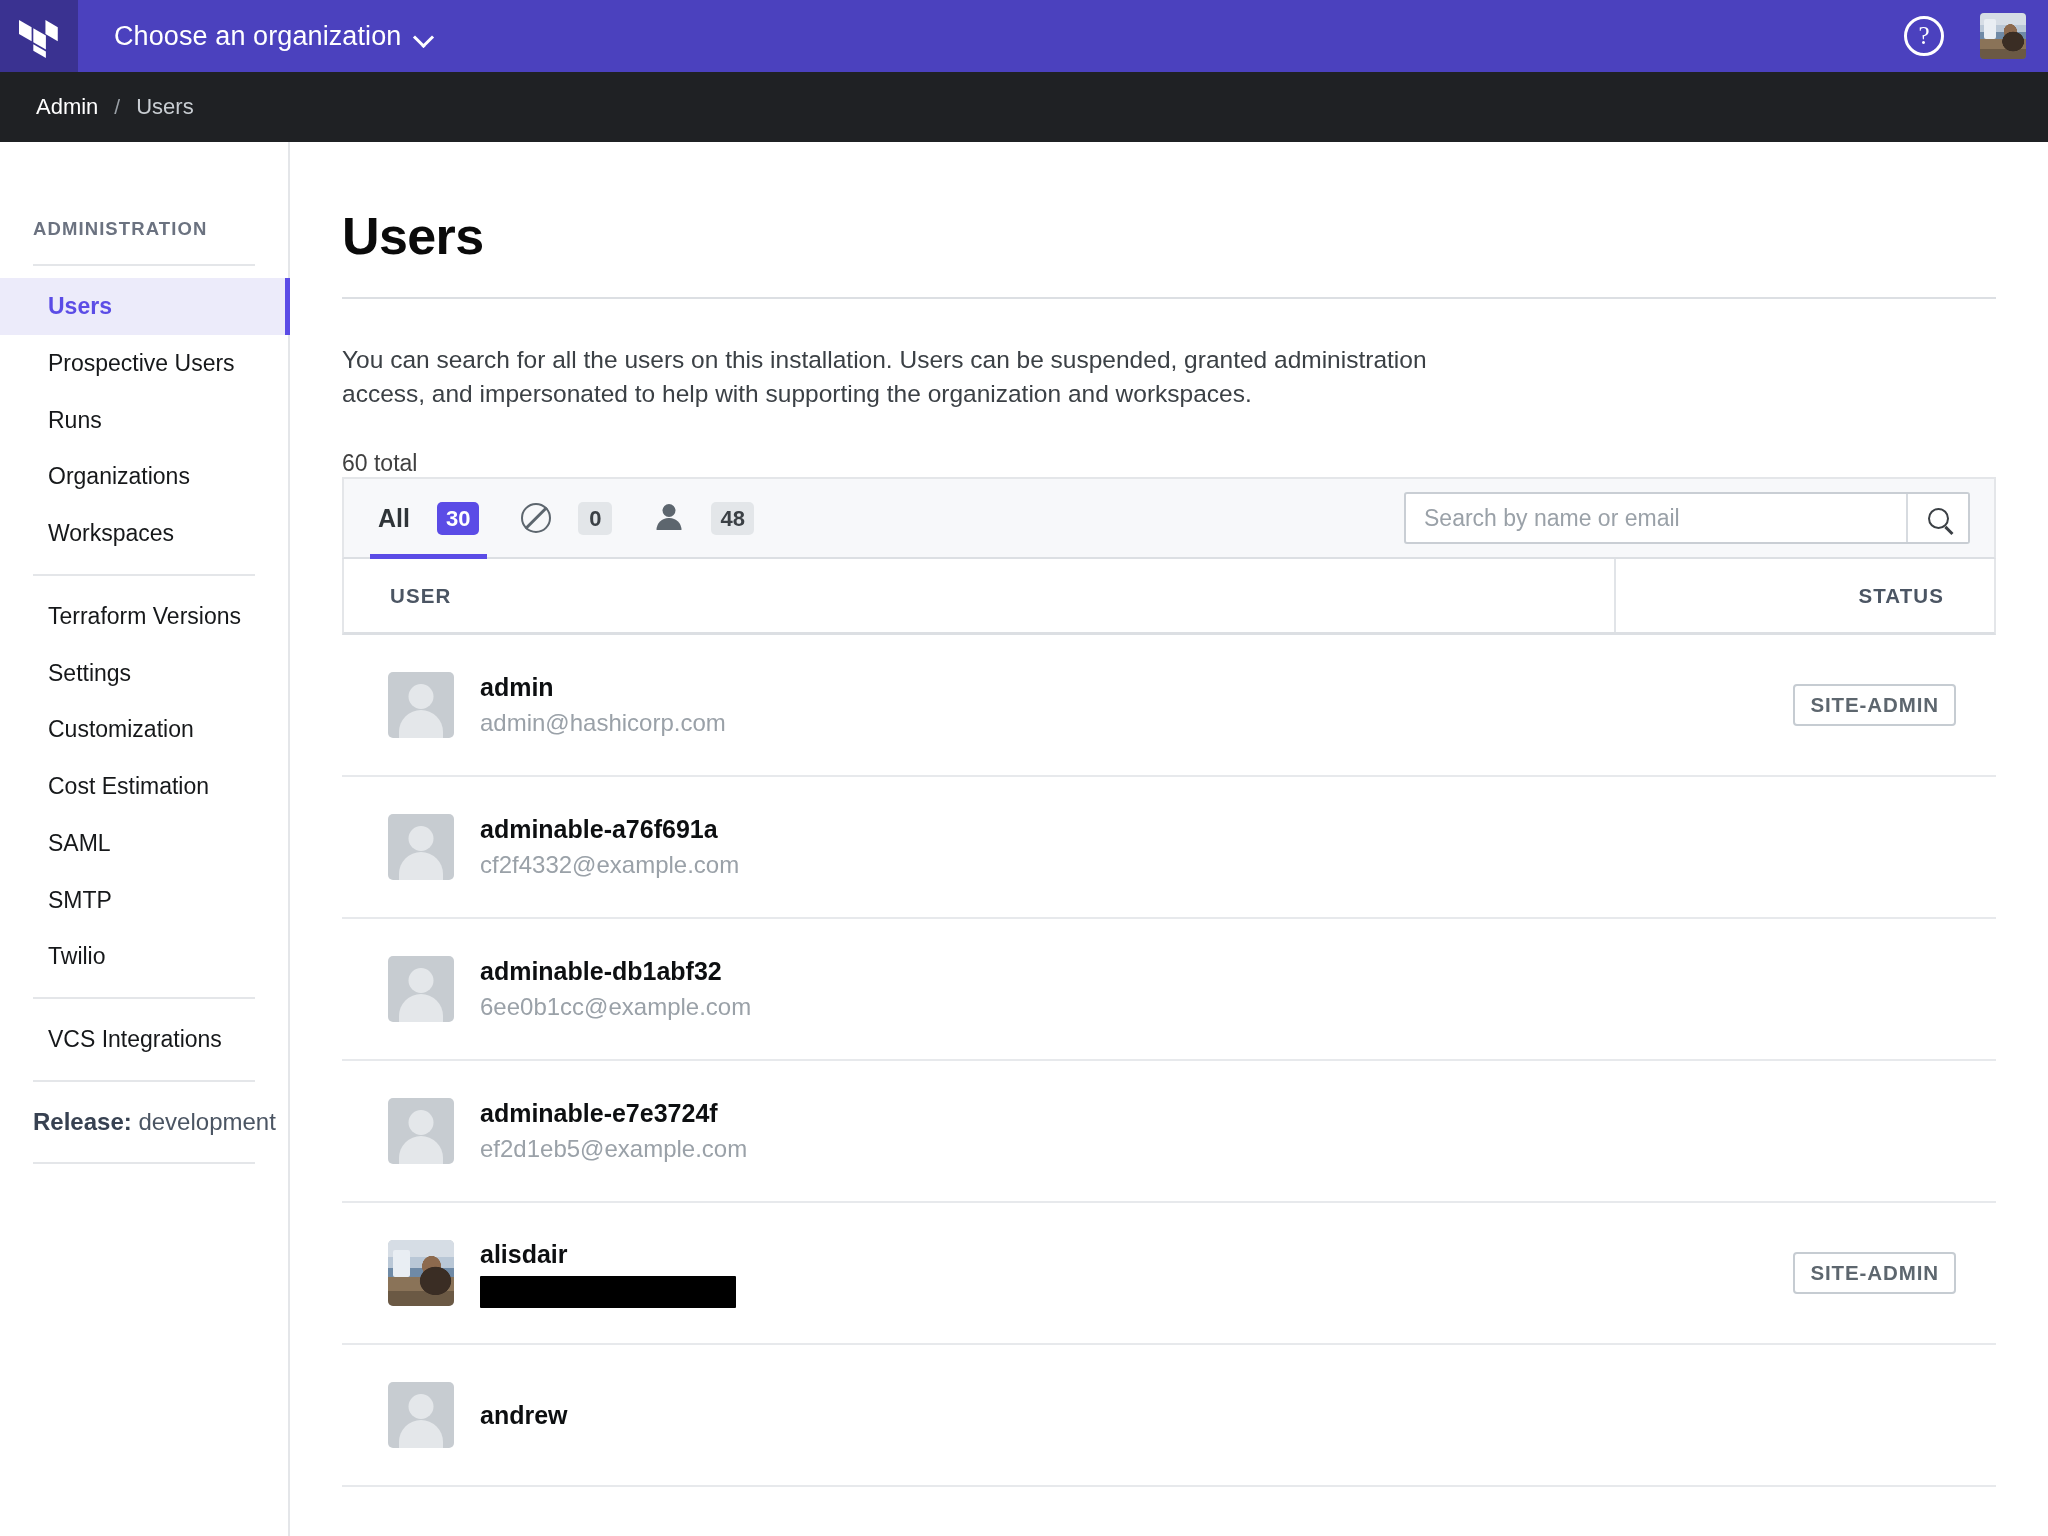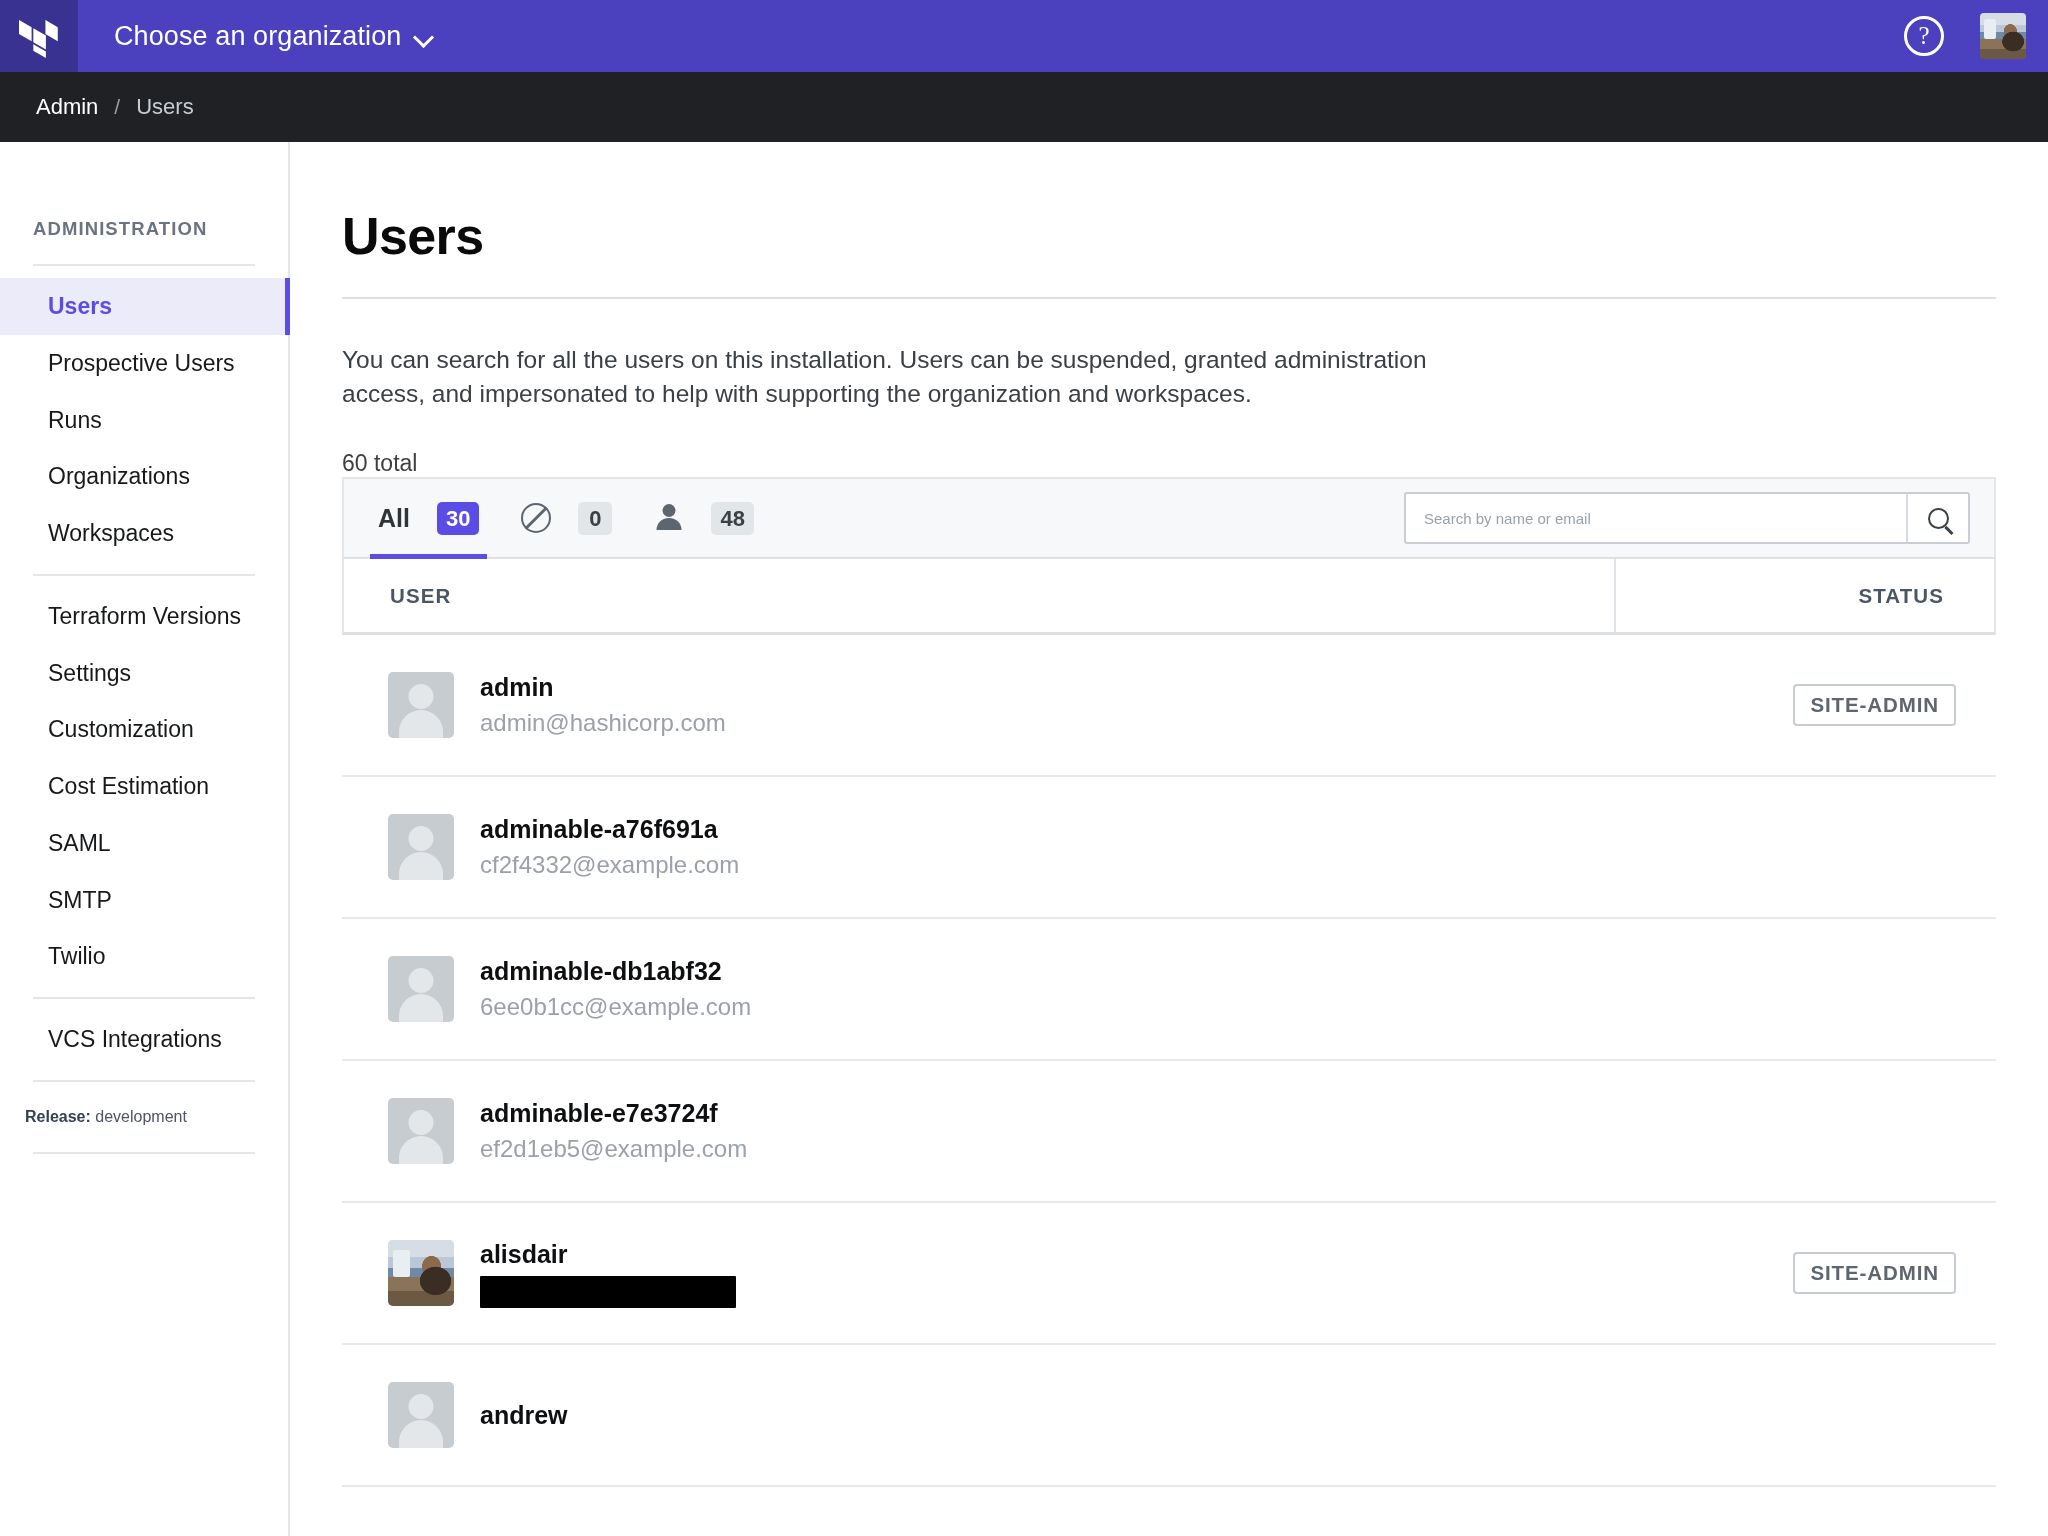--- a/index.html
+++ b/index.html
@@ -172,22 +172,22 @@
     font-weight: bold;
   }
   .side-item.active::after {
     content: "";
     position: absolute;
     right: -2px; top: 0; bottom: 0;
     width: 5px;
     background: #5B4CE6;
   }
   .release-row {
-    padding: 26px 0 26px 25px;
-    font-size: 16px;
+    padding: 26px 0 26px 33px;
+    font-size: 24px;
     color: #4b5563;
   }
   .release-row b { color: #374151; }
 
   
   .main {
     flex: 1;
     padding: 66px 52px 0 52px;
     overflow: hidden;
   }
@@ -306,21 +306,21 @@
     border: 2px solid #c9ced4;
     border-radius: 3px;
     background: #ffffff;
     height: 52px;
     width: 566px;
   }
   .search-input {
     flex: 1;
     border: none;
     outline: none;
-    font-size: 15px;
+    font-size: 23px;
     padding: 4px 18px;
     color: #2f3438;
     background: transparent;
     font-family: "Liberation Sans", sans-serif;
   }
   .search-input::placeholder { color: #9aa1a8; }
   .search-btn {
     width: 62px;
     border: none;
     border-left: 2px solid #d7dbe0;

